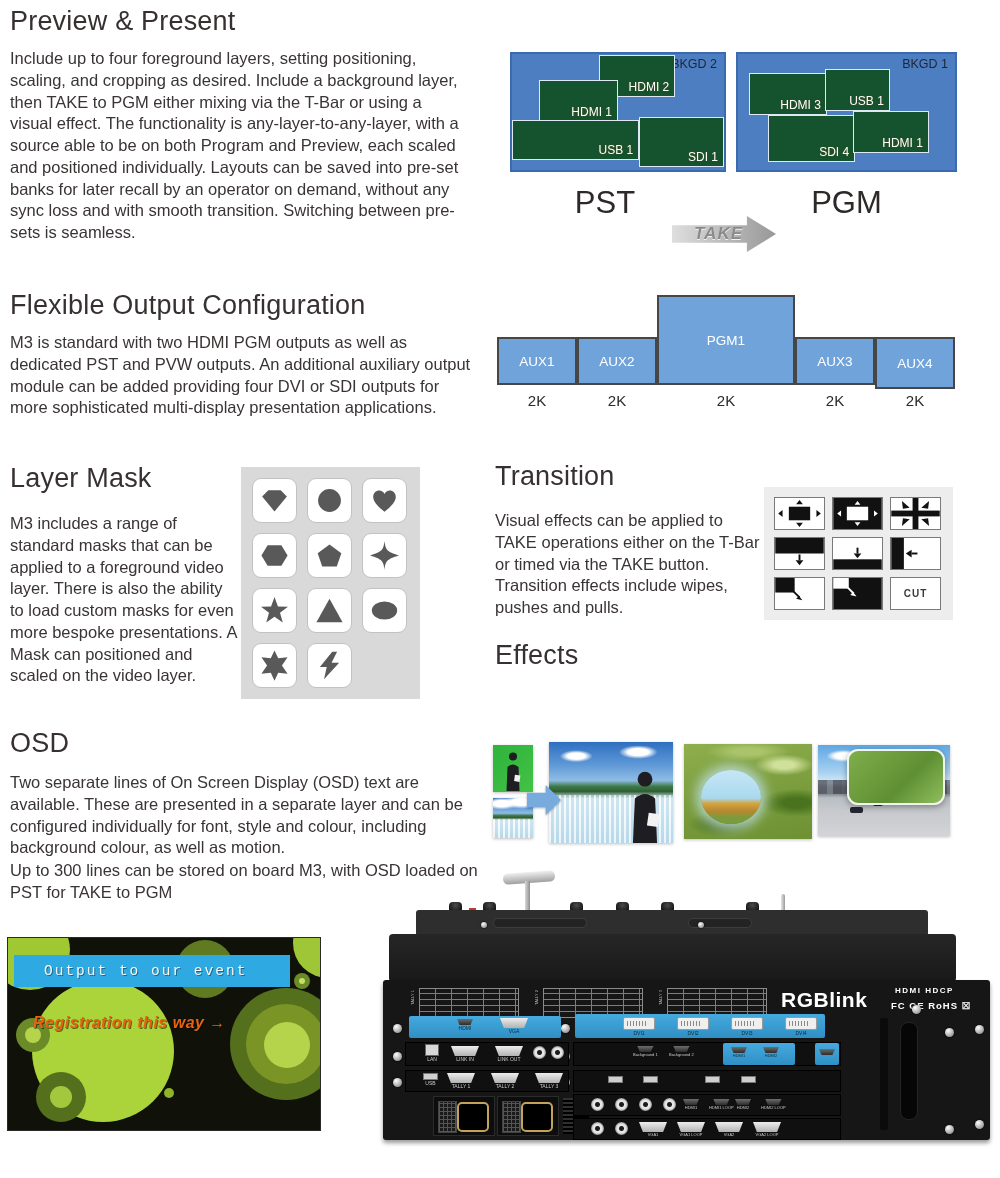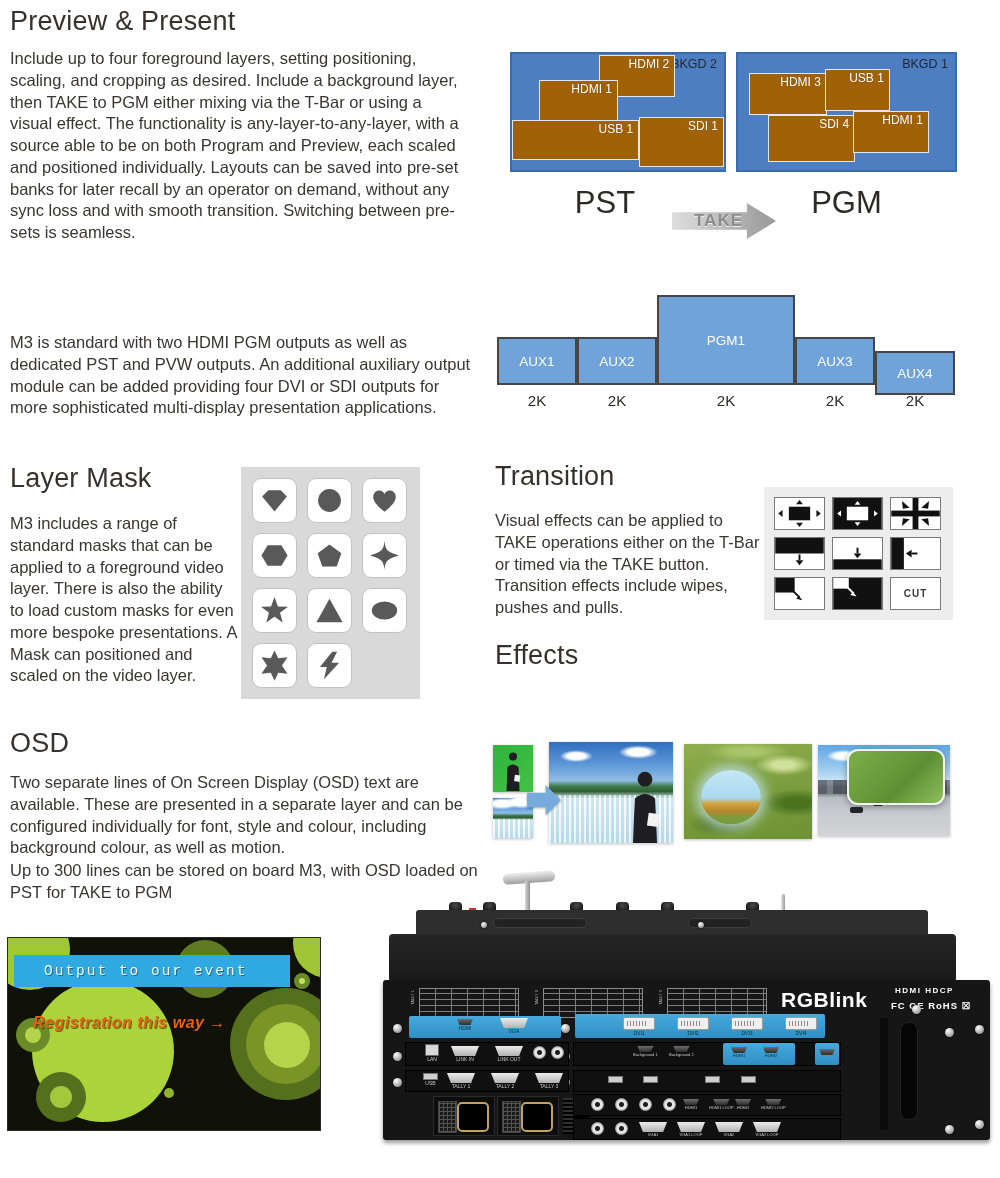--- a/index.html
+++ b/index.html
@@ -5,22 +5,22 @@
   html,body{margin:0;padding:0;background:#fff;}
   #page{position:relative;width:1000px;height:1178px;background:#fff;overflow:hidden;
         font-family:"Liberation Sans",sans-serif;color:#3a3333;}
   .abs{position:absolute;}
   .sec-title{position:absolute;margin:0;font-size:27px;font-weight:500;color:#373030;letter-spacing:.2px;}
   .body-text{position:absolute;margin:0;font-size:16.5px;line-height:1.32;color:#3a3434;}
 
   
   .screen{position:absolute;background:#4d7ec1;border:2px solid #3c6aae;box-sizing:border-box;}
   .bkgd-label{position:absolute;top:3px;right:7px;font-size:12.5px;color:#1c2634;}
-  .layer{position:absolute;background:#a16207;border:1px solid #dfe9f5;box-sizing:border-box;
-         display:flex;justify-content:flex-end;}
+  .layer{position:absolute;background:#14532d;border:1px solid #dfe9f5;box-sizing:border-box;
+         display:flex;align-items:flex-end;justify-content:flex-end;}
   .layer span{font-size:12px;color:#fff;padding:1px 5px 2px 0;text-shadow:0 0 2px rgba(120,70,10,.6);}
   .big-label{position:absolute;font-size:31px;color:#2e2929;text-align:center;}
   .take-arrow{position:absolute;background:linear-gradient(90deg,#dedede,#989898);
       clip-path:polygon(0 26%,72% 26%,72% 0,100% 50%,72% 100%,72% 74%,0 74%);
       display:flex;align-items:center;justify-content:flex-start;}
   .take-arrow span{font-size:17px;font-weight:bold;color:#8a8a8a;padding-left:22px;letter-spacing:1px;
       text-shadow:0 1px 0 #f2f2f2;}
 
   
   .aux-box{position:absolute;background:#6fa3d9;border:2px solid #464646;box-sizing:border-box;
@@ -173,40 +173,41 @@
     <div class="layer" style="left:14%;top:53%;width:40%;height:40%;">
         <span>SDI 4</span>
       </div>
     <div class="layer" style="left:53%;top:49%;width:35%;height:36%;">
         <span>HDMI 1</span>
       </div>
   </div>
 
   <div class="big-label" style="left:497px;top:185px;width:216px;">PST</div>
   <div class="big-label" style="left:736px;top:185px;width:221px;">PGM</div>
-  <div class="take-arrow" style="left:672px;top:203px;width:104px;height:36px;">
+  <div class="take-arrow" style="left:672px;top:216px;width:104px;height:36px;font-style:italic;">
     <span>TAKE</span>
   </div>
 
+  <h2 class="sec-title" style="left:10px;top:290px;">Flexible Output Configuration</h2>
   <p class="body-text" style="left:10px;top:332px;width:462px;">M3 is standard with two HDMI PGM outputs as well as dedicated PST and PVW outputs. An additional auxiliary output module can be added providing four DVI or SDI outputs for more sophisticated multi-display presentation applications.</p>
 
   <div class="abs" style="left:497px;top:295px;width:458px;height:120px;">
     <div class="aux-box" style="left:0;top:42px;width:80px;height:48px;">
         <span>AUX1</span>
       </div>
     <div class="aux-box" style="left:80px;top:42px;width:80px;height:48px;">
         <span>AUX2</span>
       </div>
     <div class="aux-box" style="left:160px;top:0;width:138px;height:90px;">
         <span>PGM1</span>
       </div>
     <div class="aux-box" style="left:298px;top:42px;width:80px;height:48px;">
         <span>AUX3</span>
       </div>
-    <div class="aux-box" style="left:378px;top:42px;width:80px;height:44px;margin-top:14px;">
+    <div class="aux-box" style="left:378px;top:42px;width:80px;height:52px;">
         <span>AUX4</span>
       </div>
     <div class="aux-res" style="left:0;top:97px;width:80px;">2K</div>
     <div class="aux-res" style="left:80px;top:97px;width:80px;">2K</div>
     <div class="aux-res" style="left:160px;top:97px;width:138px;">2K</div>
     <div class="aux-res" style="left:298px;top:97px;width:80px;">2K</div>
     <div class="aux-res" style="left:378px;top:97px;width:80px;">2K</div>
   </div>
 
   <h2 class="sec-title" style="left:10px;top:463px;">Layer Mask</h2>

